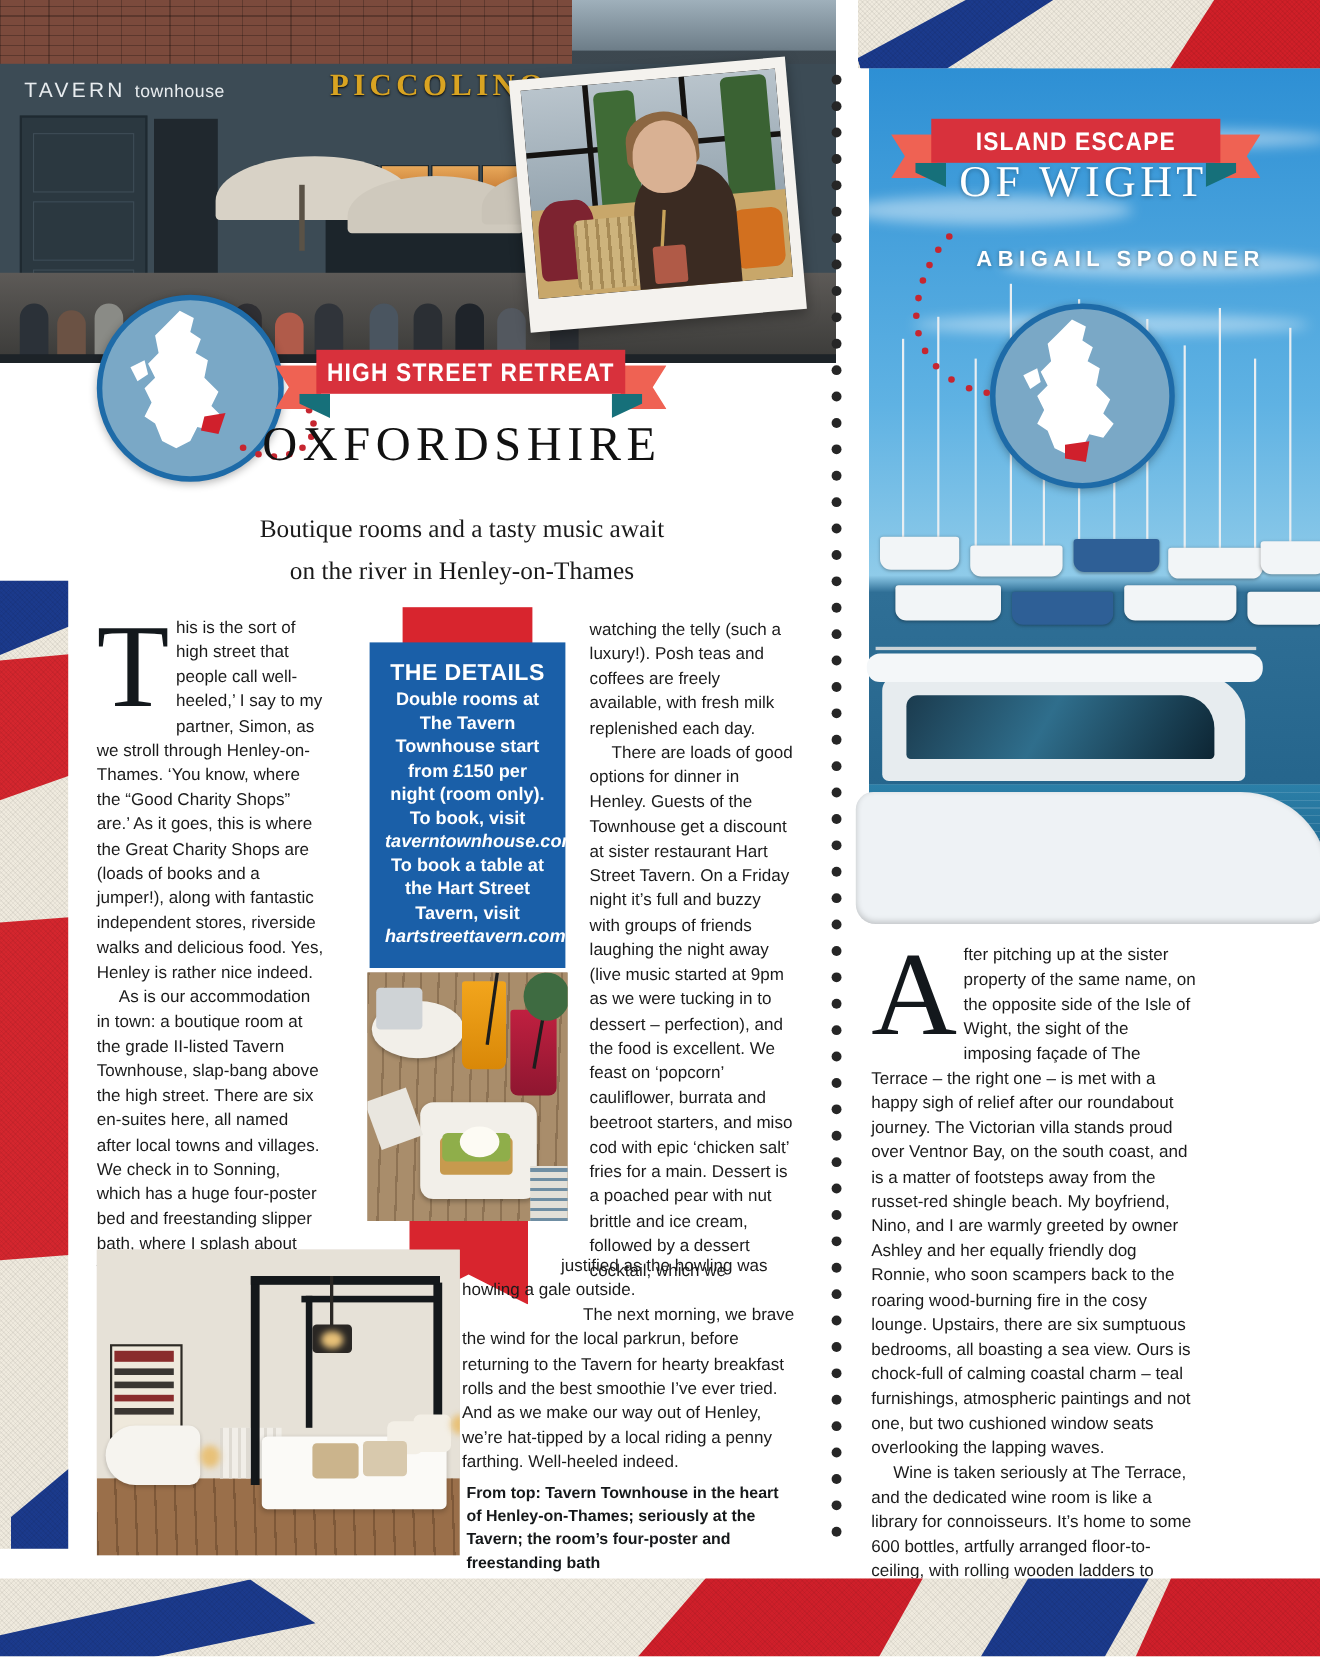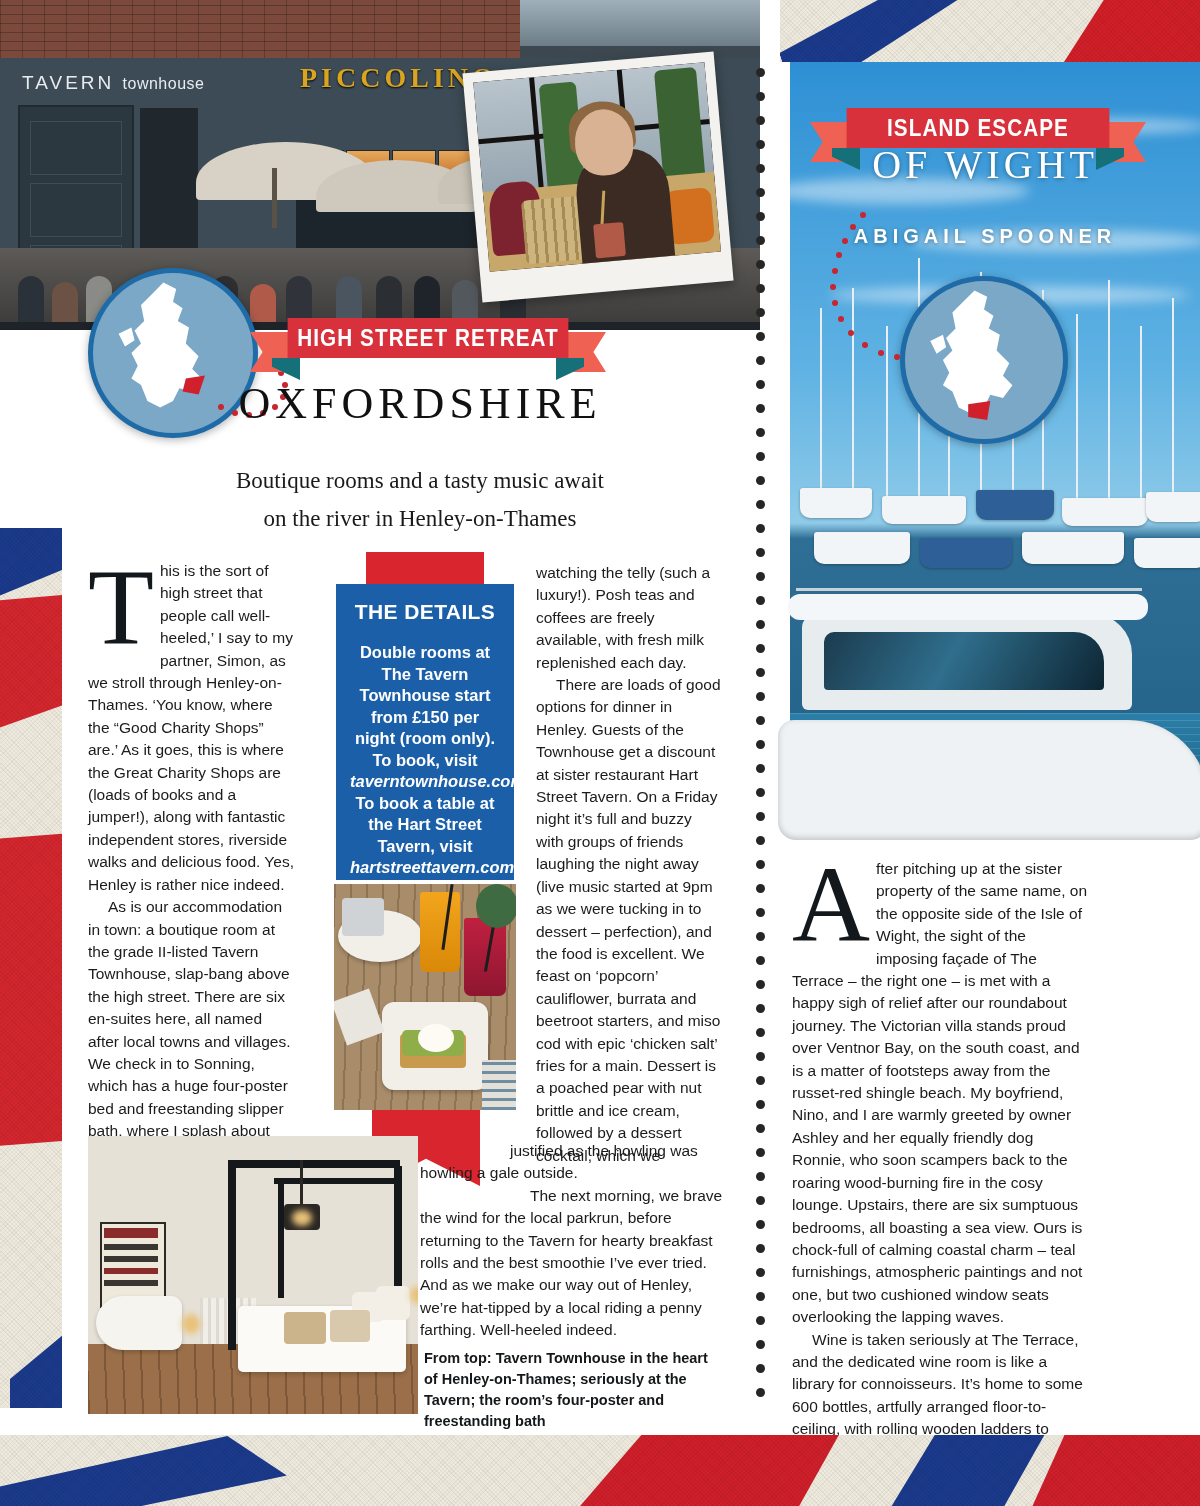--- a/index.html
+++ b/index.html
@@ -120,21 +120,21 @@
       color:#111;letter-spacing:4px;}
   #oxfordshire{left:180px;top:378px;width:480px;font-size:44px;letter-spacing:5px;}
   #byline-left{position:absolute;left:180px;top:424px;width:480px;text-align:center;
       font-weight:700;font-size:19px;letter-spacing:4.5px;color:#111;}
   #standfirst{position:absolute;left:150px;top:462px;width:540px;text-align:center;
       font-family:"Liberation Serif",serif;font-size:23px;line-height:38px;color:#1a1a1a;}
 
   #isle-title{position:absolute;left:820px;top:145px;width:330px;text-align:center;
       color:#fff;font-family:"Liberation Serif",serif;font-size:40px;line-height:40px;letter-spacing:4px;
       text-shadow:0 1px 4px rgba(0,0,0,.35);}
-  #byline-right{position:absolute;left:820px;top:225px;width:330px;text-align:center;color:#fff;
+  #byline-right{position:absolute;left:820px;top:225px;width:330px;text-align:right;color:#fff;
       font-weight:700;font-size:20px;letter-spacing:5px;text-shadow:0 1px 4px rgba(0,0,0,.35);}
 
   
   #marina{position:absolute;left:790px;top:58px;width:410px;height:775px;overflow:hidden;
      background:linear-gradient(#2d8fd4 0%,#5fb2e3 40%,#8fcbe9 60%,#2f6f96 62%,#1f5f86 100%);}
   .sky-cloud{position:absolute;background:rgba(255,255,255,.45);border-radius:50%;filter:blur(6px);}
   .mast{position:absolute;width:2px;background:#e8eef2;}
   .boat{position:absolute;background:#f2f5f7;border-radius:3px 3px 10px 10px;box-shadow:0 1px 3px rgba(0,0,0,.3);}
   .boat.blue{background:#2e5f96;}
   .water{position:absolute;left:0;bottom:0;width:100%;height:120px;
@@ -148,21 +148,21 @@
      border-radius:14px 40px 6px 6px;}
   .bb-glass{position:absolute;left:46px;top:72px;width:280px;height:58px;
      background:linear-gradient(120deg,#1b3b4e,#2f6e8c 45%,#0d2533);border-radius:10px 30px 4px 4px;}
   .bb-roof{position:absolute;left:10px;top:34px;width:360px;height:26px;background:#f4f7f9;border-radius:12px;}
   .bb-rail{position:absolute;left:18px;top:28px;width:346px;height:3px;background:#c9d2d7;}
 
   
   #details-box{position:absolute;left:336px;top:584px;width:178px;height:296px;
      background:#1a5fa8;color:#fff;box-sizing:border-box;padding:16px 14px;text-align:center;}
   #details-tab{position:absolute;left:366px;top:552px;width:118px;height:34px;background:#d8252e;}
-  #details-box h3{margin:0 0 18px 0;font-size:21px;font-weight:700;letter-spacing:.4px;}
+  #details-box h3{margin:0 0 2px 0;font-size:21px;font-weight:700;letter-spacing:.4px;}
   #details-box p{margin:0;font-size:16.5px;line-height:21.5px;font-weight:700;}
   #details-box em{font-style:italic;}
 
   
   #food-photo{position:absolute;left:334px;top:884px;width:182px;height:226px;overflow:hidden;
      background:#9d8468;}
   .fp-wood{position:absolute;inset:0;background:#a98d6b;
      background-image:repeating-linear-gradient(92deg,rgba(90,65,40,.35) 0 2px,transparent 2px 16px);}
   .fp-plate{position:absolute;background:#f2efe9;border-radius:50%;box-shadow:0 2px 4px rgba(0,0,0,.25);}
   .fp-glass{position:absolute;border-radius:3px 3px 7px 7px;}

